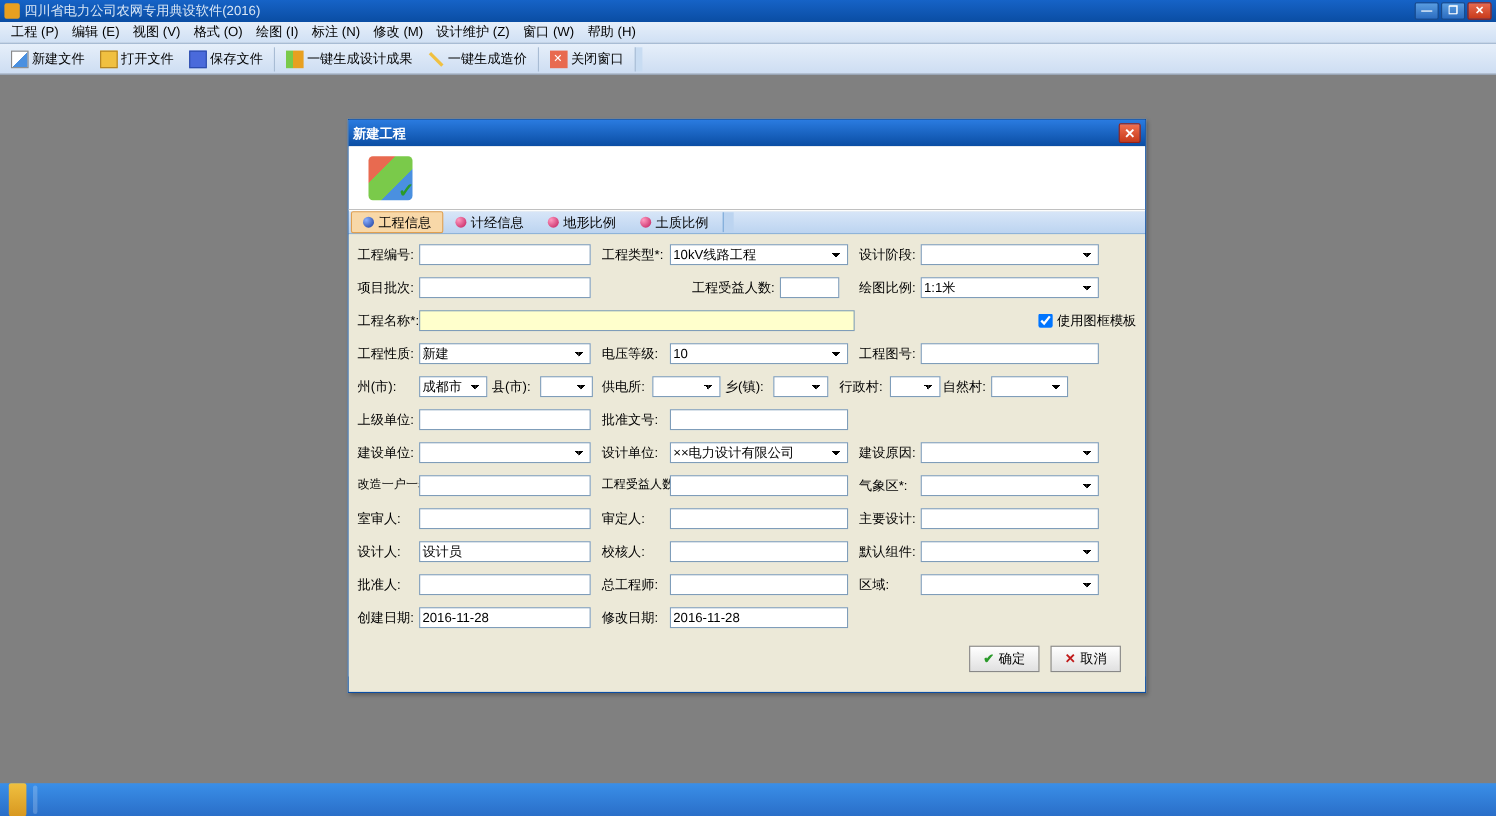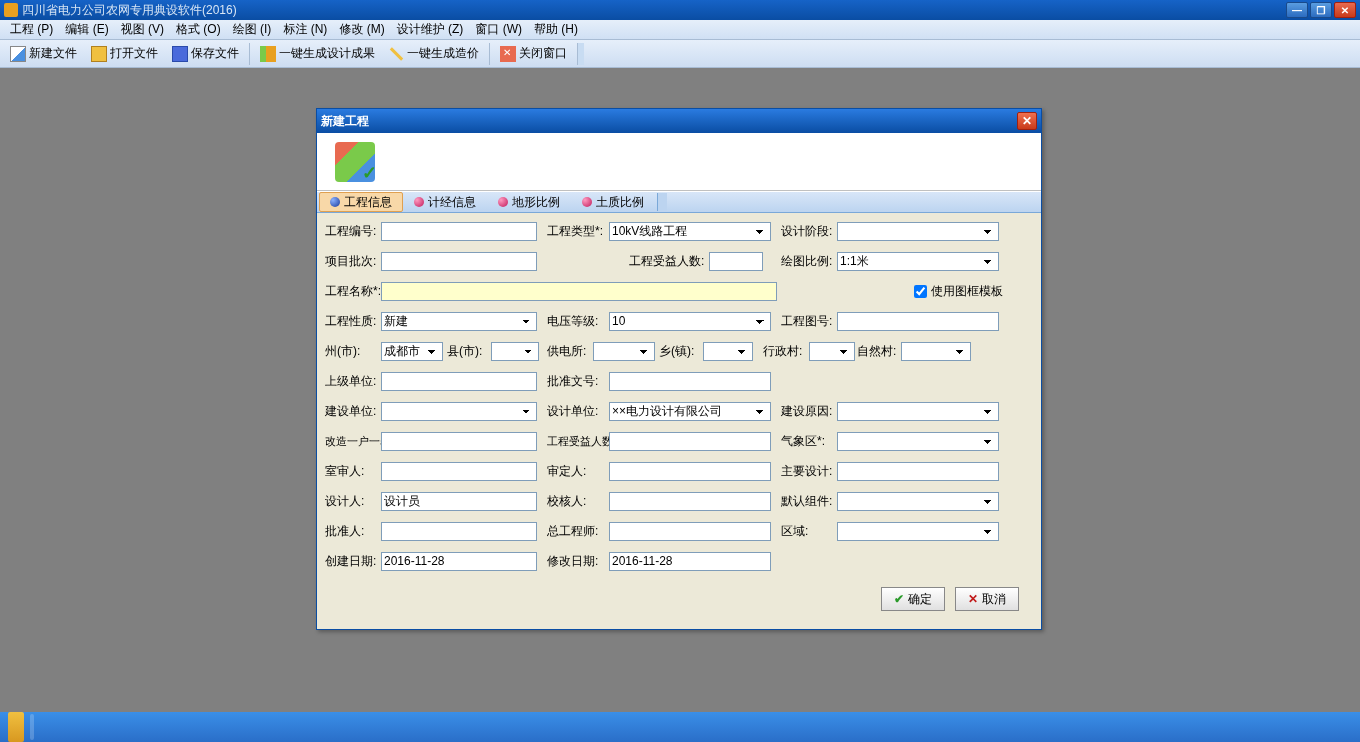--- a/index.html
+++ b/index.html
@@ -126,21 +126,21 @@
 .inp { }
 .sel {
   appearance: none;
   background-image: linear-gradient(45deg, transparent 50%, #000 50%), linear-gradient(135deg, #000 50%, transparent 50%);
   background-position: calc(100% - 10px) 7px, calc(100% - 6px) 7px;
   background-size: 4px 4px, 4px 4px;
   background-repeat: no-repeat;
   padding-right: 18px;
 }
 .inp.yellow { background: #ffffcc; }
-.chk-wrap { display:flex; align-items:center; gap:4px; margin-left: auto; margin-right: 30px; }
+.chk-wrap { display:flex; align-items:center; gap:4px; margin-left: auto; }
 
 .btnrow { display: flex; justify-content: flex-end; gap: 10px; padding: 6px 14px 0 0; }
 .btn {
   width: 64px; height: 24px;
   border: 1px solid #888; background: linear-gradient(to bottom,#fff,#e0e0e0);
   display:flex; align-items:center; justify-content:center; gap:4px;
   cursor: default;
 }
 .btn .ok-ic { color: #2a9a2a; font-weight: bold; }
 .btn .x-ic { color: #c01a1a; font-weight: bold; }

